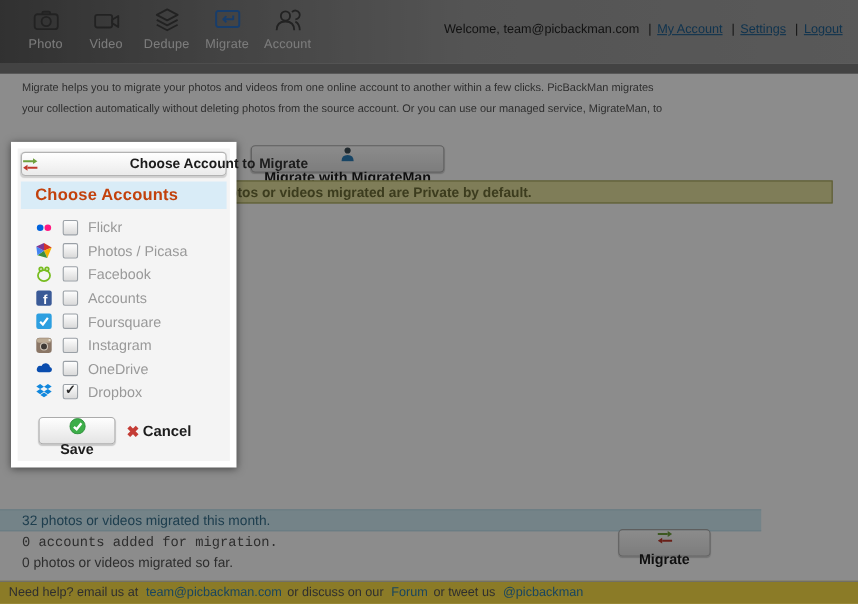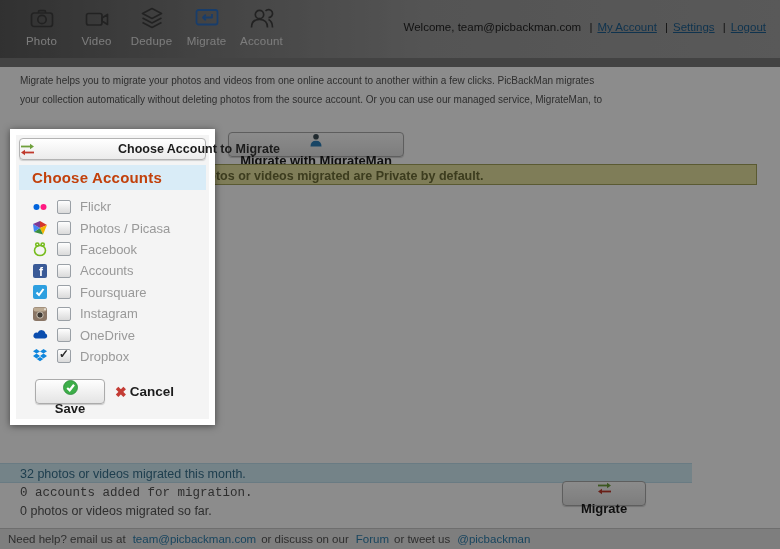--- a/index.html
+++ b/index.html
@@ -38,21 +38,21 @@
   .note-bar span{display:inline-block;padding-left:180px;font-size:12.5px;font-weight:bold;color:#6d6d37;white-space:nowrap;}
 
   
   .stats-bar{position:absolute;left:0;top:463px;width:692px;height:20px;background:#d3eef7;
     border-top:1px solid #bfe0ee;border-bottom:1px solid #bfe0ee;box-sizing:border-box;line-height:18px;}
   .stats-bar span{padding-left:20px;font-size:12.5px;color:#38728f;}
   .info-line1{position:absolute;left:20px;top:486px;font-size:12.5px;color:#555;font-family:Liberation Mono, monospace;}
   .info-line2{position:absolute;left:20px;top:504px;font-size:12.5px;color:#555;}
 
   
-  .footer{position:absolute;left:0;top:528px;width:780px;height:21px;background:#e5e5e5;
+  .footer{position:absolute;left:0;top:528px;width:780px;height:21px;background:#fde047;
     border-top:1px solid #c9c9c9;box-sizing:border-box;display:flex;align-items:center;padding-left:8px;
     font-size:11.5px;color:#555;white-space:nowrap;}
   .footer a{color:#2f7fad;text-decoration:none;margin:0 5px;cursor:pointer;}
   .footer .plain{margin-right:2px;}
 
   
   .dim-overlay{position:absolute;left:0;top:0;width:780px;height:549px;background:rgba(0,0,0,0.45);z-index:50;}
 
   
   .popup{position:absolute;left:10px;top:129px;width:205px;height:296px;background:#fff;z-index:60;

